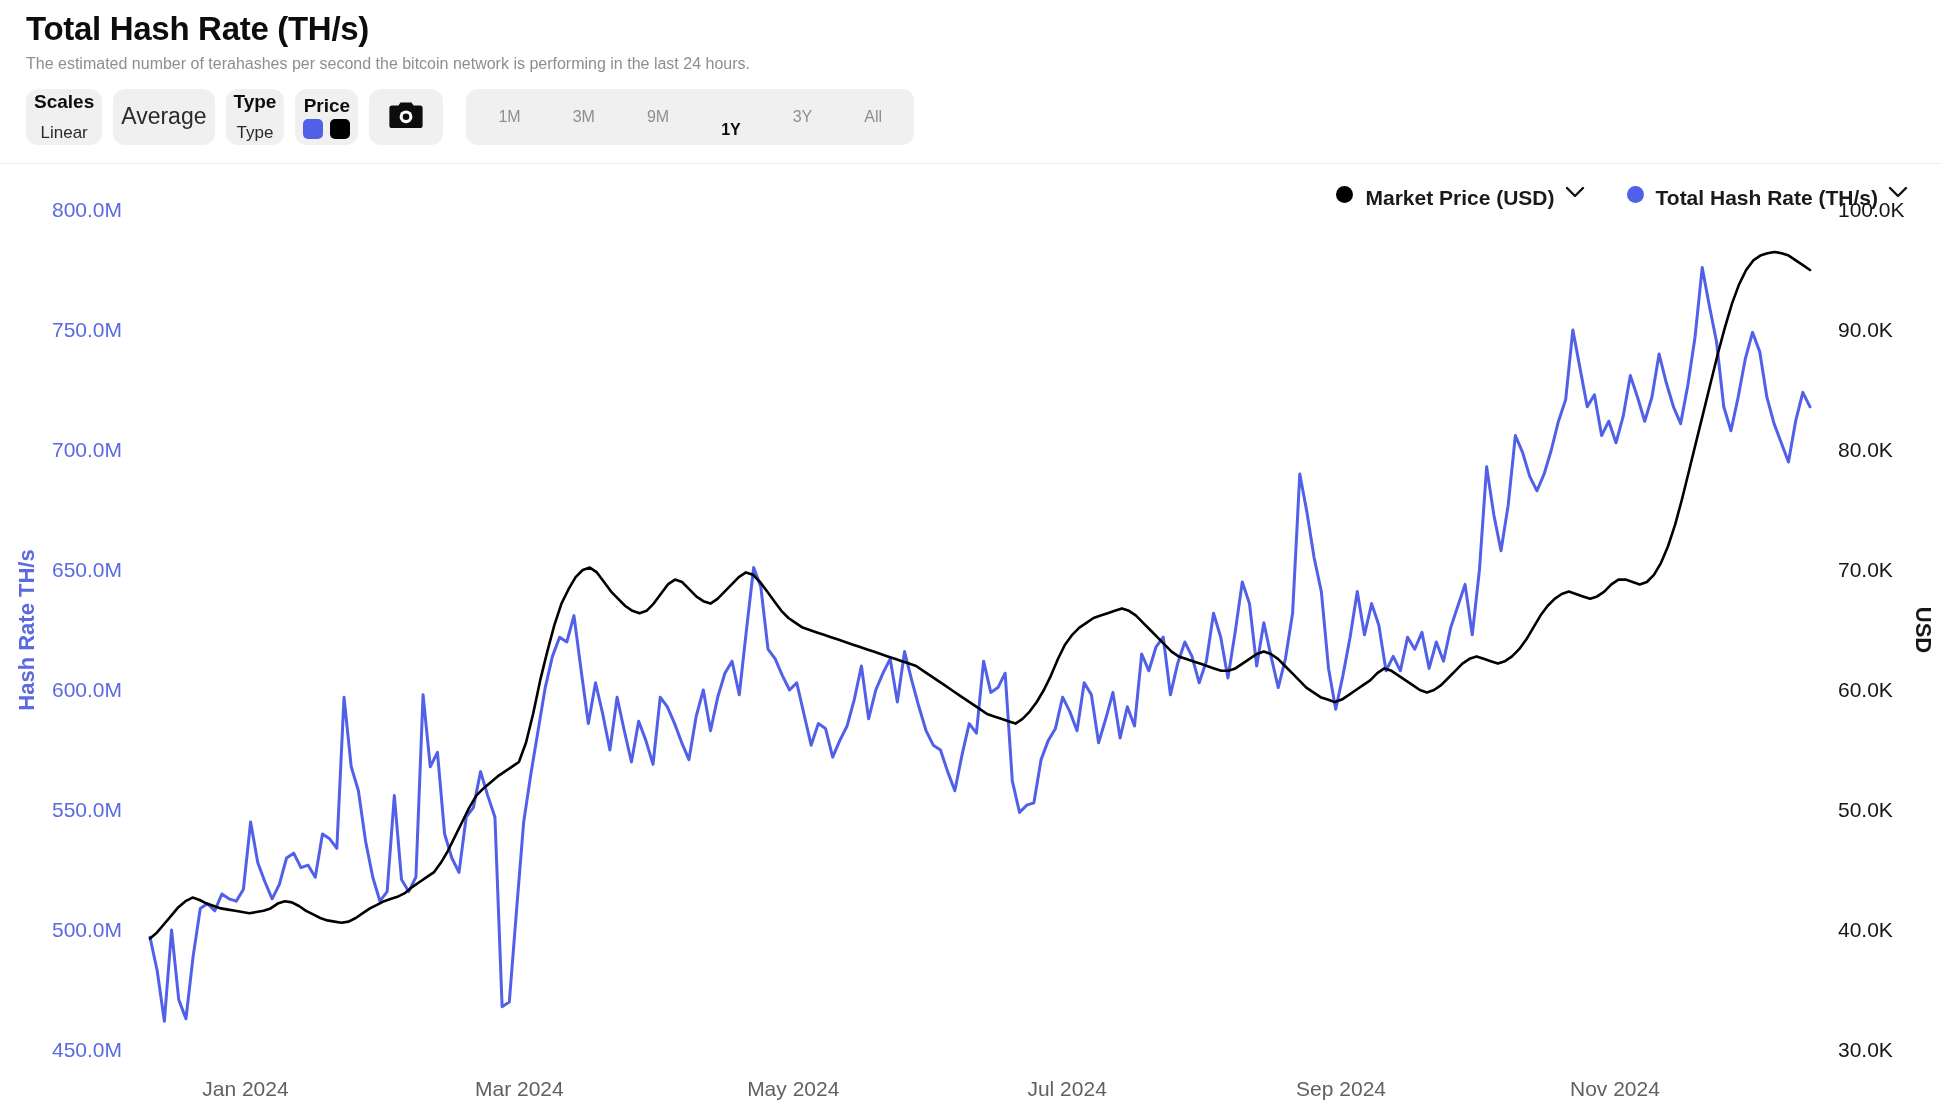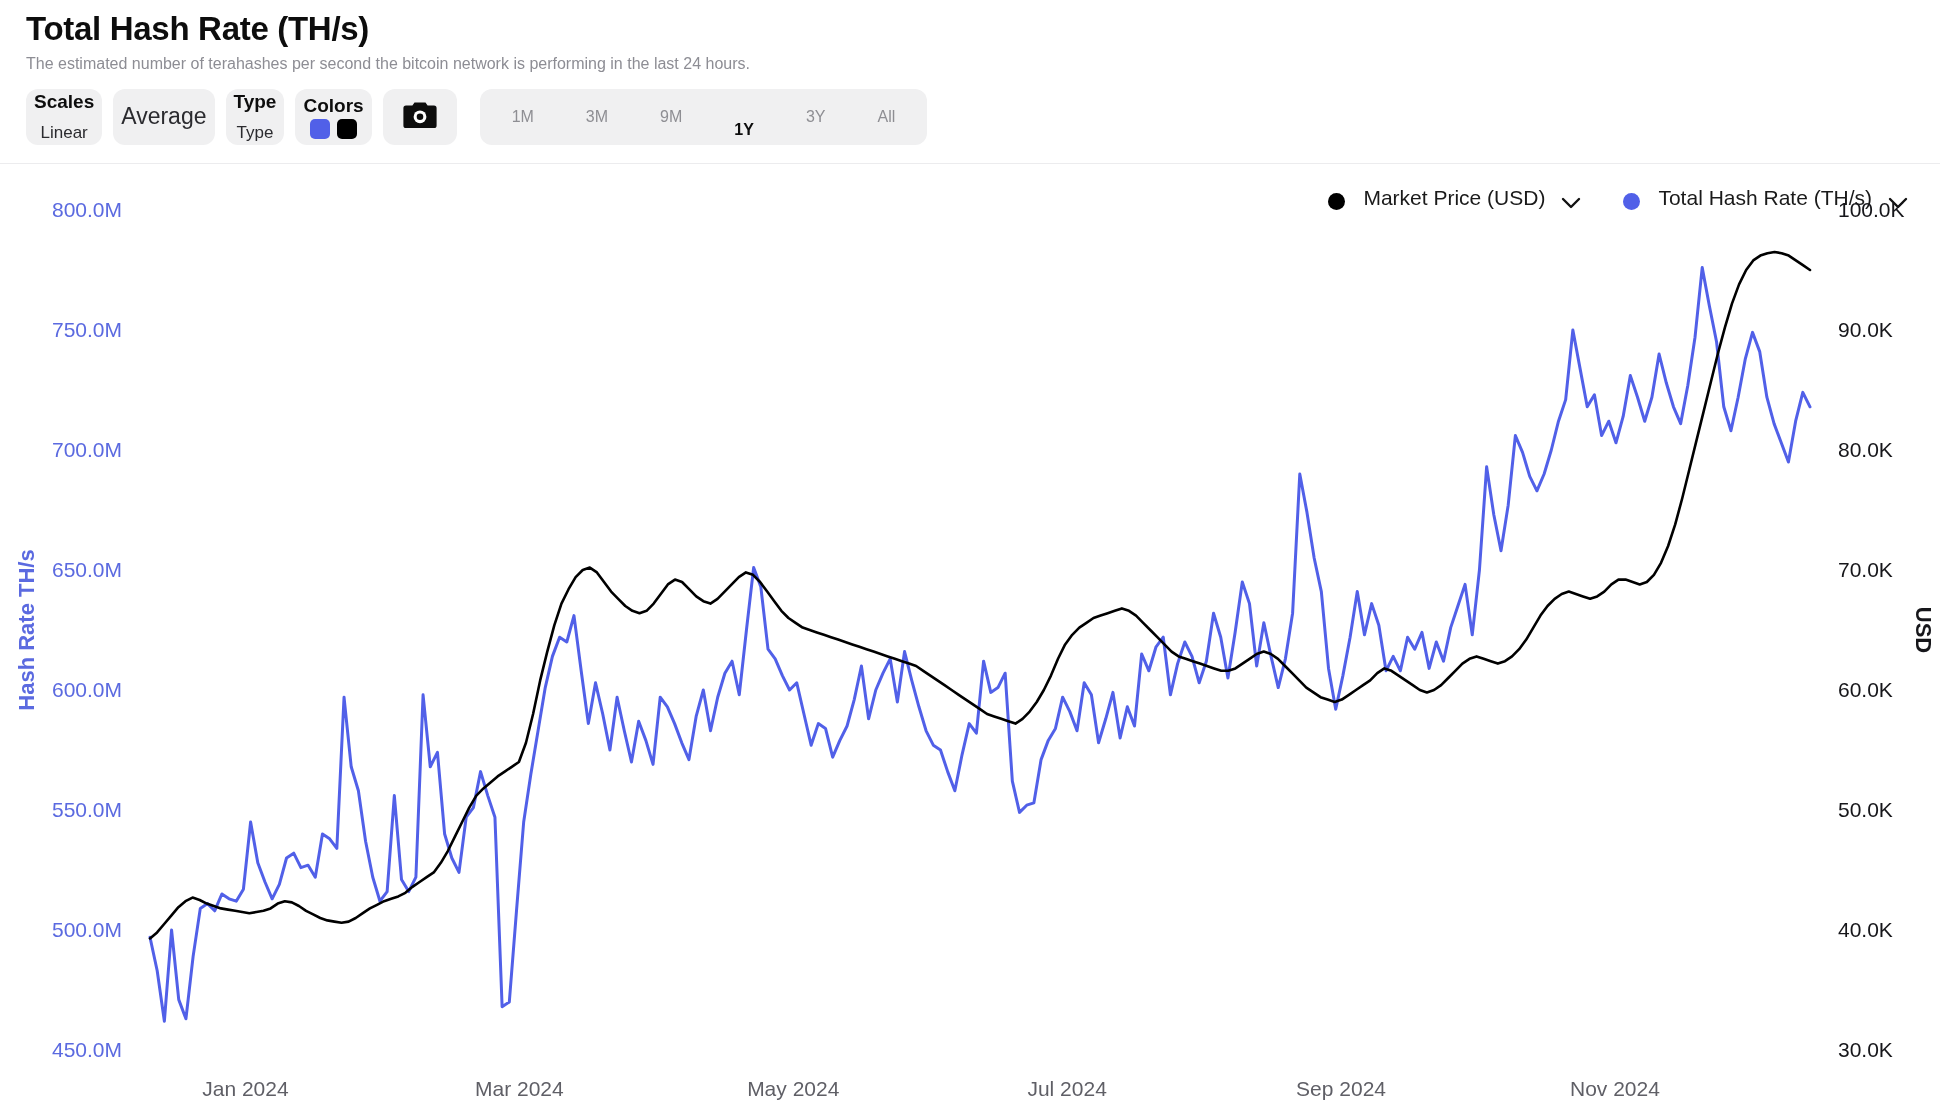--- a/index.html
+++ b/index.html
@@ -120,23 +120,24 @@
   .legend {
     position: absolute;
     right: 32px;
     top: 186px;
     display: flex;
     gap: 42px;
     align-items: center;
   }
   .legend-item {
     display: flex;
-    align-items: flex-end;
-    gap: 18px;
+    align-items: flex-start;
+    gap: 12px;
     cursor: pointer;
+    font-weight: bold;
   }
   .legend-dot {
     width: 17px;
     height: 17px;
     border-radius: 50%;
     display: inline-block;
   }
   .legend-text {
     font-size: 21px;
     color: #1a1a1a;
@@ -210,21 +211,21 @@
   <button class="tb-btn single">
     <span class="tb-value">Average</span>
   </button>
 
   <button class="tb-btn">
     <span class="tb-label">Type</span>
     <span class="tb-value">Type</span>
   </button>
 
   <button class="tb-btn">
-    <span class="tb-label">Colors</span>
+    <span class="tb-label">Price</span>
     <span class="tb-swatches">
       <span class="swatch" style="background:#5160e8"></span>
       <span class="swatch" style="background:#000000"></span>
     </span>
   </button>
 
   <button class="tb-btn tb-camera">
     <span>
       <svg width="34" height="27" viewBox="0 0 34 27" aria-hidden="true">
         <path d="M11.5 0.5 L22.5 0.5 L24.6 3.6 L31 3.6 A2.6 2.6 0 0 1 33.6 6.2 L33.6 23.4 A2.6 2.6 0 0 1 31 26 L3 26 A2.6 2.6 0 0 1 0.4 23.4 L0.4 6.2 A2.6 2.6 0 0 1 3 3.6 L9.4 3.6 Z" fill="#0d0d0d"></path>

